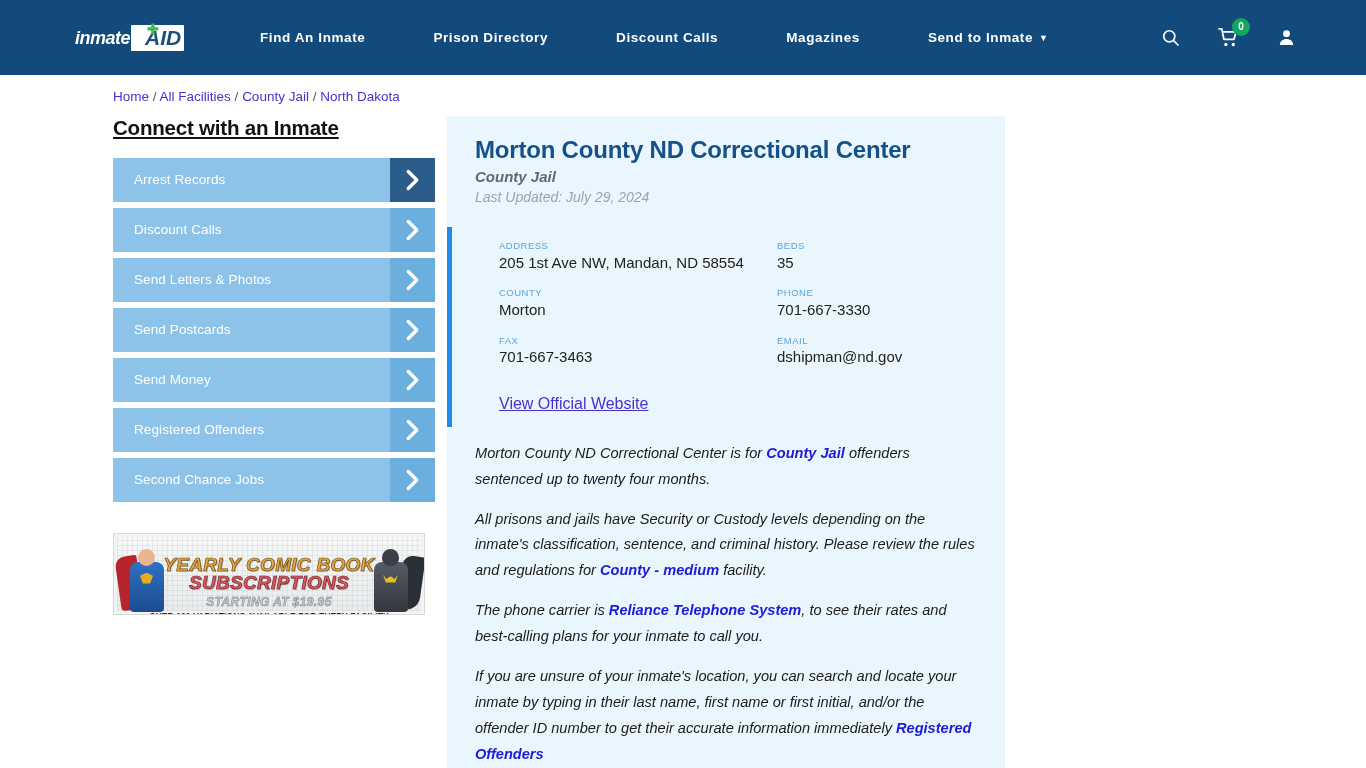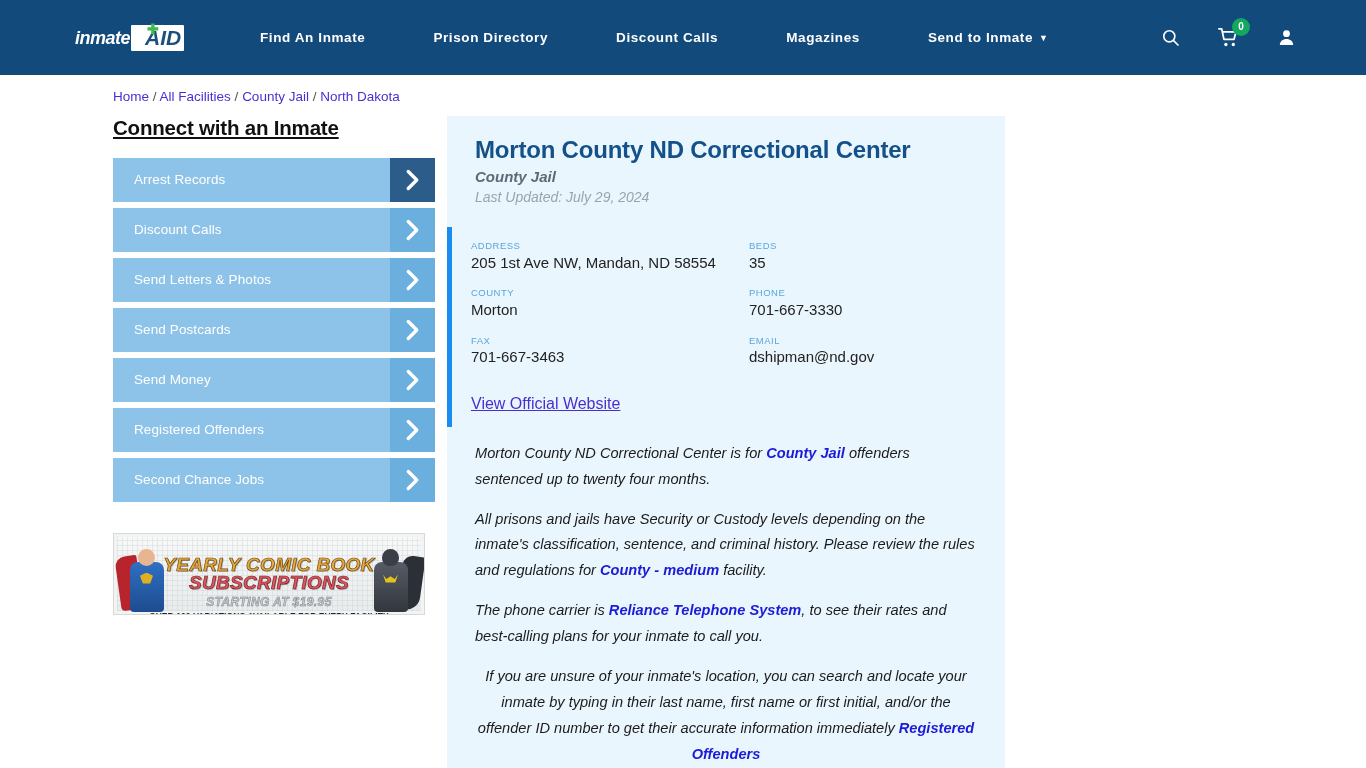--- a/index.html
+++ b/index.html
@@ -317,21 +317,21 @@
     font-size: 14px;
     font-style: italic;
     color: #9aa4ab;
     margin-top: 3px;
     line-height: 1.2;
   }
 
   .info-panel {
     margin: 22px 0 0 0;
     border-left: 5px solid #1a8cf0;
-    padding: 12px 28px 14px 19px;
+    padding: 12px 28px 14px 47px;
   }
   .info-grid {
     display: grid;
     grid-template-columns: 278px 1fr;
     row-gap: 14px;
   }
   .info-label {
     font-size: 9.5px;
     color: #5aa5dd;
     letter-spacing: 0.5px;
@@ -354,21 +354,21 @@
   }
 
   .body-copy { padding: 14px 28px 0 28px; }
   .body-copy p {
     font-size: 14.6px;
     font-style: italic;
     color: #1b1b1b;
     line-height: 1.78;
     margin-bottom: 14px;
   }
-  .body-copy p:last-child { margin-bottom: 0; text-align: center; }
+  .body-copy p:last-child { margin-bottom: 0; }
   .link-b {
     color: #1b1bd8;
     font-weight: bold;
     font-style: italic;
     text-decoration: none;
     cursor: pointer;
   }
 </style>
 </head>
 <body>

